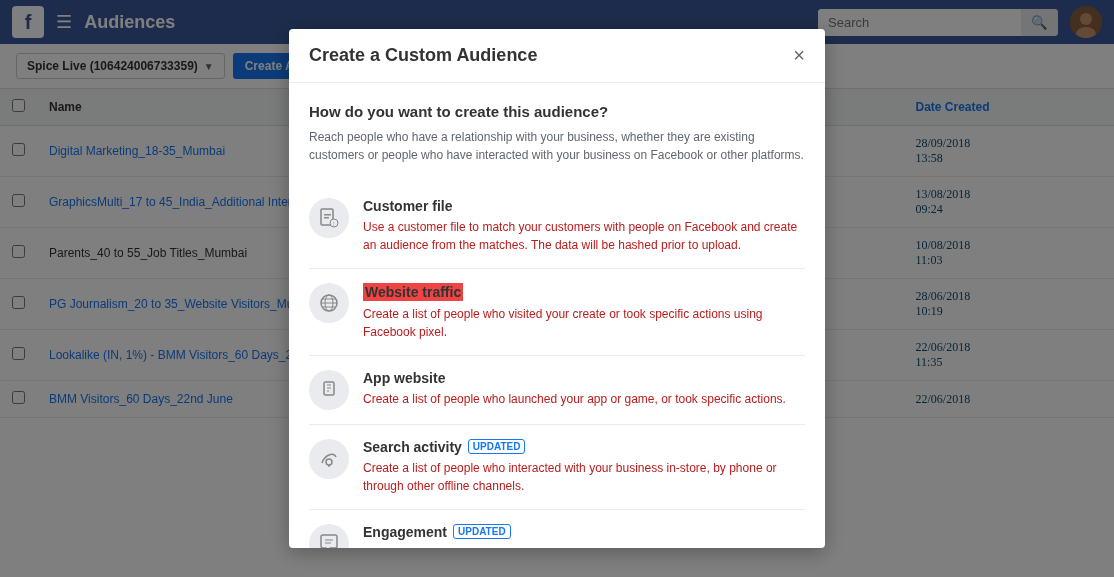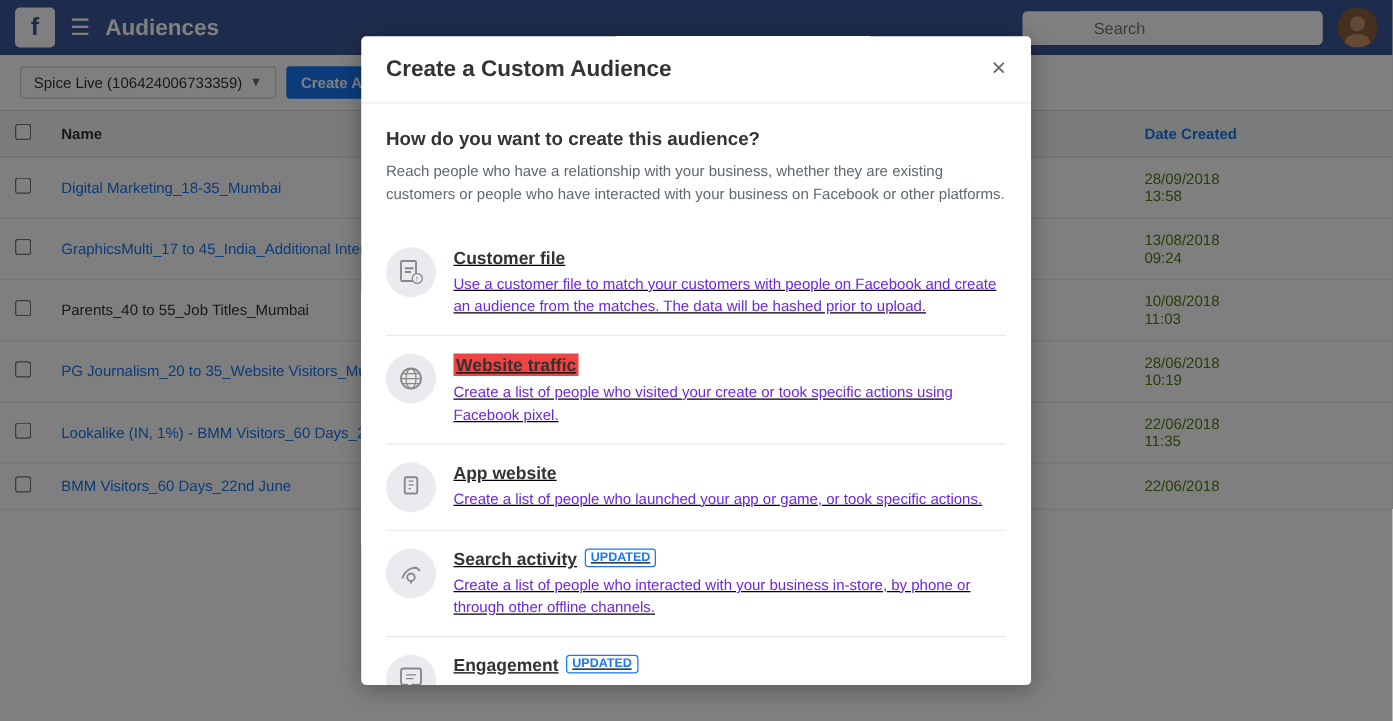--- a/index.html
+++ b/index.html
@@ -32,21 +32,20 @@
       margin-left: auto;
       display: flex; align-items: center;
       background: white;
       border-radius: 4px;
       overflow: hidden;
       width: 240px;
     }
     .nav-search input {
       border: none; outline: none; padding: 6px 10px; font-size: 13px; flex: 1;
       color: #333;
-      margin-left: 47px;
     }
     .nav-search-btn {
       background: #e9ebee; border: none; padding: 6px 10px; cursor: pointer;
       color: #555;
     }
     .nav-avatar {
       width: 32px; height: 32px; border-radius: 50%; background: #8b5e3c; overflow: hidden;
       flex-shrink: 0;
     }
 
@@ -60,21 +59,21 @@
     .toolbar {
       background: #fff;
       border-bottom: 1px solid #dddfe2;
       padding: 8px 16px;
       display: flex; align-items: center; gap: 8px;
     }
     .account-selector {
       display: flex; align-items: center; gap: 6px;
       border: 1px solid #ccc; border-radius: 3px;
       padding: 5px 10px; background: white; cursor: pointer;
-      font-size: 12px; color: #333;
+      font-size: 12px; color: #333; font-weight: bold;
     }
     .account-selector .chevron { font-size: 10px; color: #666; }
 
     .btn-primary {
       background: #1877f2; color: white; border: none; border-radius: 3px;
       padding: 6px 12px; font-size: 12px; font-weight: 600; cursor: pointer;
       display: flex; align-items: center; gap: 4px;
     }
     .btn-secondary {
       background: white; color: #333; border: 1px solid #ccc; border-radius: 3px;
@@ -103,21 +102,21 @@
       white-space: nowrap;
     }
     thead th.active { color: #1877f2; }
     tbody tr {
       border-bottom: 1px solid #e9ebee;
     }
     tbody td {
       padding: 10px 12px; font-size: 12px; color: #333;
     }
     tbody td a { color: #1877f2; text-decoration: none; }
-    .date-cell { color: #4d7c0f; font-size: 12px; }
+    .date-cell { color: #0c4a6e; font-size: 12px; font-family: Liberation Serif, serif; }
     .checkbox-cell { width: 30px; }
     input[type=checkbox] { cursor: pointer; }
 
     
     .modal-overlay {
       position: fixed; top: 0; left: 0; right: 0; bottom: 0;
       background: rgba(0,0,0,0.5);
       display: flex; align-items: center; justify-content: center;
       z-index: 1000;
     }
@@ -151,39 +150,38 @@
     .modal-desc {
       font-size: 12px; color: #606770; margin-bottom: 20px; line-height: 1.5;
     }
 
     
     .audience-option {
       display: flex; align-items: flex-start; gap: 14px;
       padding: 14px 0;
       border-bottom: 1px solid #e9ebee;
       cursor: pointer;
-      text-decoration: underline;
     }
     .audience-option:last-child { border-bottom: none; }
     .option-icon {
       width: 40px; height: 40px; border-radius: 50%;
       background: #e9ebee; flex-shrink: 0;
       display: flex; align-items: center; justify-content: center;
       color: #666; font-size: 18px;
     }
     .option-content { flex: 1; }
     .option-title {
       font-size: 14px; font-weight: 600; color: #333; margin-bottom: 4px;
       display: flex; align-items: center; gap: 6px;
     }
     .highlight-yellow {
       background: #ef4444; padding: 1px 2px;
     }
     .option-desc {
-      font-size: 12px; color: #6d28d9; line-height: 1.5;
+      font-size: 12px; color: #b91c1c; line-height: 1.5;
     }
     .badge-updated {
       font-size: 10px; font-weight: 600; color: #1877f2;
       border: 1px solid #1877f2; border-radius: 3px;
       padding: 1px 4px; text-transform: uppercase;
     }
   </style>
 </head>
 <body>
 

